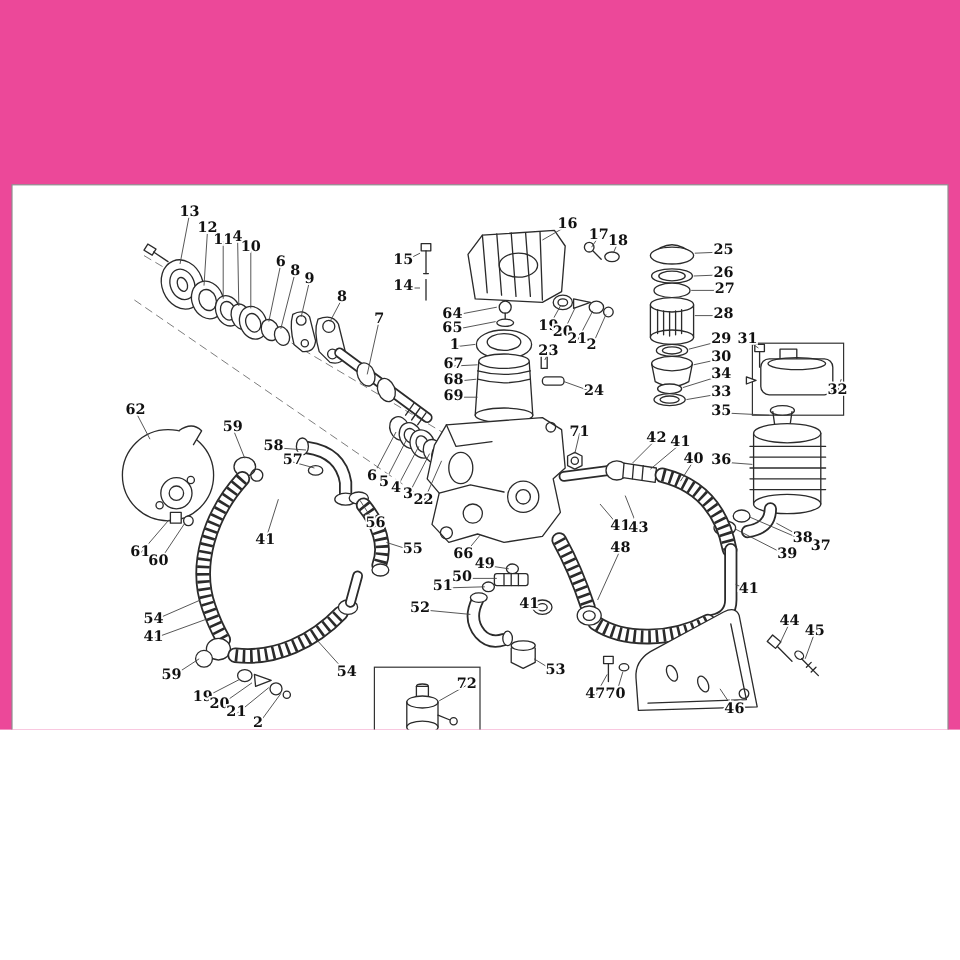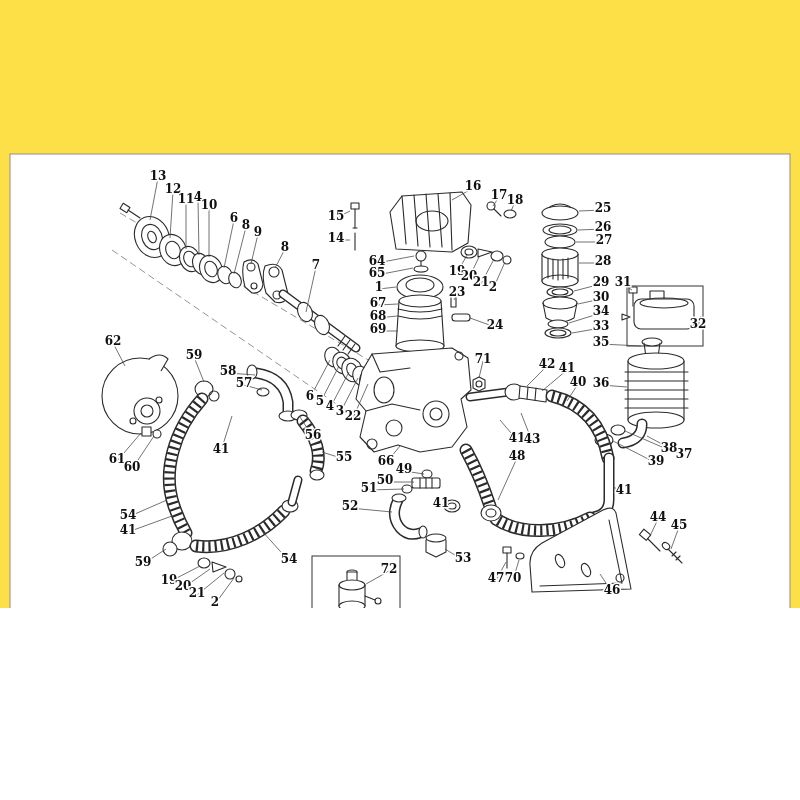--- a/index.html
+++ b/index.html
@@ -1,17 +1,17 @@
 <!DOCTYPE html>
 <html><head>
 <meta charset="utf-8">
 <style>
   html,body{margin:0;padding:0}
   body{width:800px;height:800px;background:#ffffff;font-family:"DejaVu Sans",sans-serif}
-  .stage{position:relative;width:800px;height:608px;background:#fde047;overflow:hidden}
+  .stage{position:relative;width:800px;height:608px;background:#ec4899;overflow:hidden}
   svg{display:block}
   .frame{fill:#fff;stroke:#8f8f8f;stroke-width:1}
   .frame2{fill:none;stroke:#333;stroke-width:1}
   .ln{fill:none;stroke:#2b2b2b;stroke-width:1.1;stroke-linecap:round;stroke-linejoin:round}
   .pw{fill:#fff;stroke:#2b2b2b;stroke-width:1.1;stroke-linejoin:round}
   .dash{fill:none;stroke:#777;stroke-width:0.8;stroke-dasharray:7 4}
   .hose-o{fill:none;stroke:#2b2b2b;stroke-width:13;stroke-linecap:round}
   .hose-i{fill:none;stroke:#fff;stroke-width:10;stroke-linecap:round}
   .hose-r{fill:none;stroke:#2b2b2b;stroke-width:10.5;stroke-dasharray:2.2 4;stroke-linecap:butt}
   .tube-o{fill:none;stroke:#2b2b2b;stroke-width:11;stroke-linecap:round}

